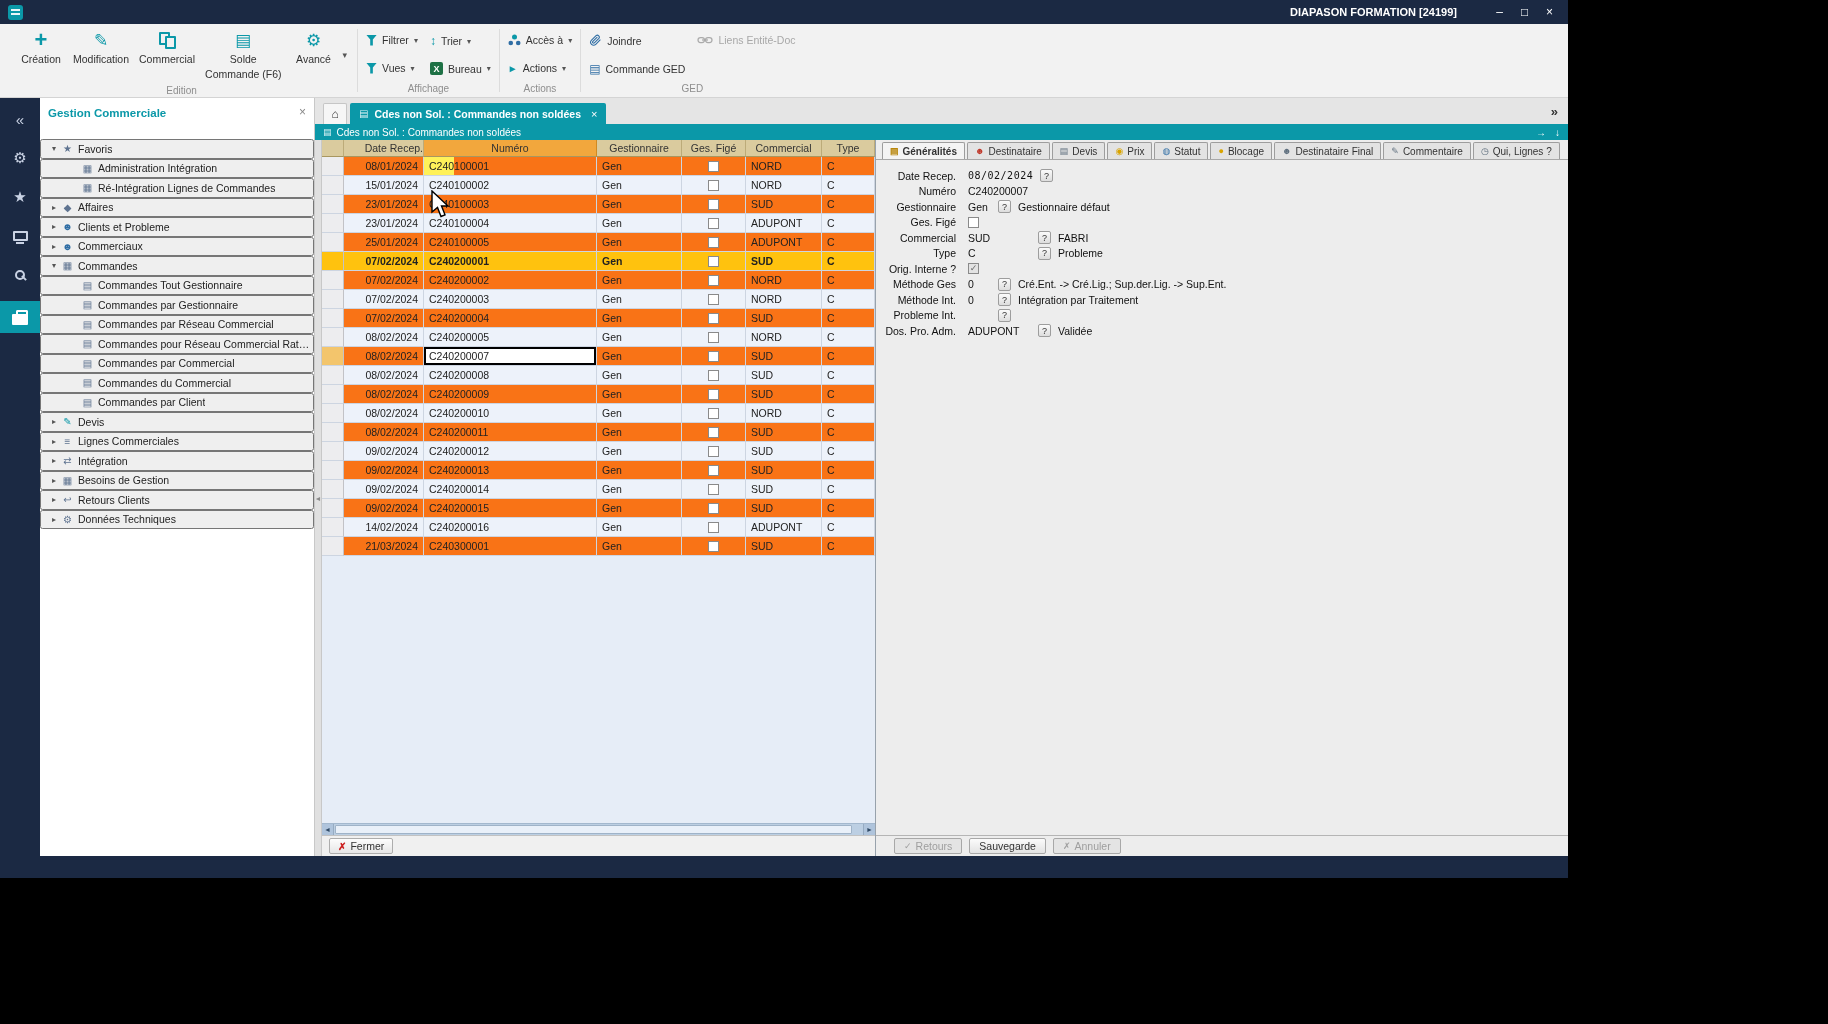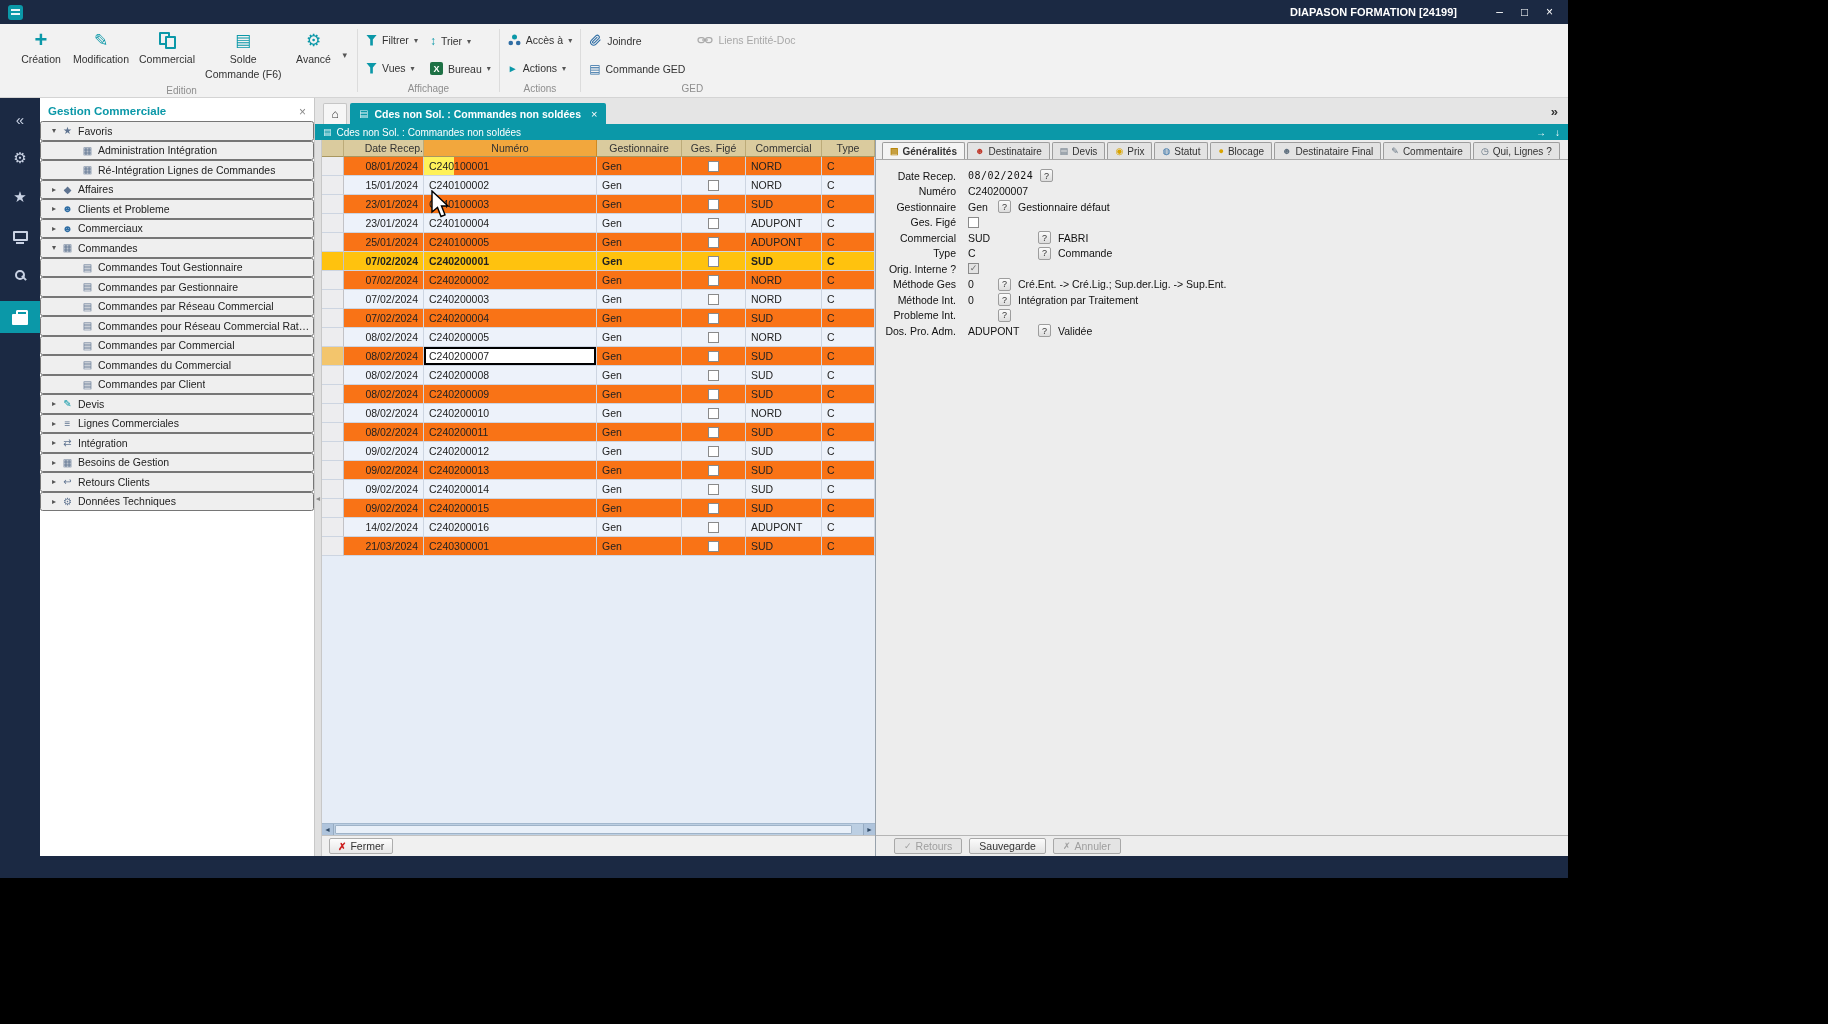--- a/index.html
+++ b/index.html
@@ -54,21 +54,21 @@
 .railbtn.active{background:#0B98A8;height:32px}
 .ic-monitor{width:15px;height:10px;border:2px solid #C9D2E4;border-radius:1px;position:relative}
 .ic-monitor::after{content:"";position:absolute;left:50%;bottom:-5px;transform:translateX(-50%);width:8px;height:2px;background:#C9D2E4}
 .ic-search{width:10px;height:10px;border:2px solid #C9D2E4;border-radius:50%;position:relative}
 .ic-search::after{content:"";position:absolute;width:6px;height:2px;background:#C9D2E4;right:-4px;bottom:-1px;transform:rotate(45deg)}
 .ic-case{width:16px;height:11px;background:#FFF;border-radius:1px;position:relative;margin-top:4px}
 .ic-case::before{content:"";position:absolute;top:-4px;left:4px;width:8px;height:4px;border:2px solid #FFF;border-bottom:none;border-radius:2px 2px 0 0}
 
 
 .sidebar{width:275px;background:#FFF;border-right:1px solid #C8C8C8;flex:none;display:flex;flex-direction:column;overflow:hidden}
-.sbhead{display:flex;align-items:flex-start;padding:7px 8px 2px;color:#0B98A8;font-weight:bold;font-size:11.5px}
+.sbhead{display:flex;align-items:flex-end;padding:7px 8px 20px;color:#0B98A8;font-weight:bold;font-size:11.5px}
 .sbclose{margin-left:auto;color:#888;font-size:12px;background:none;border:none}
 .tree{flex:1;overflow:hidden}
 .titem{height:19.5px;display:flex;align-items:center;padding-left:6px;white-space:nowrap;font-size:10.5px;color:#222;width:100%}
 .titem.lvl1{padding-left:38px}
 .tarrow{width:12px;color:#555;font-size:8px;flex:none}
 .ticon{width:15px;flex:none;font-size:10px;text-align:center;margin-right:3px}
 .ic-slate .ticon{color:#5E7390}
 .ic-blue .ticon{color:#2E6DA4}
 .ic-teal .ticon{color:#0B98A8}
 .tlabel{overflow:hidden;text-overflow:ellipsis}
@@ -827,21 +827,21 @@
 
                 <button class="fhelp">?</button>
                 <span class="fdesc">FABRI</span>
               </div>
 
               <div class="frow vw-md">
                 <span class="flabel">Type</span>
                 <span class="fvalue">C</span>
 
                 <button class="fhelp">?</button>
-                <span class="fdesc">Commande</span>
+                <span class="fdesc">Probleme</span>
               </div>
 
               <div class="frow">
                 <span class="flabel">Orig. Interne ?</span>
 
                 <span class="cb checked">
                   <span class="cbmark">✓</span>
                 </span>
 
               </div>

